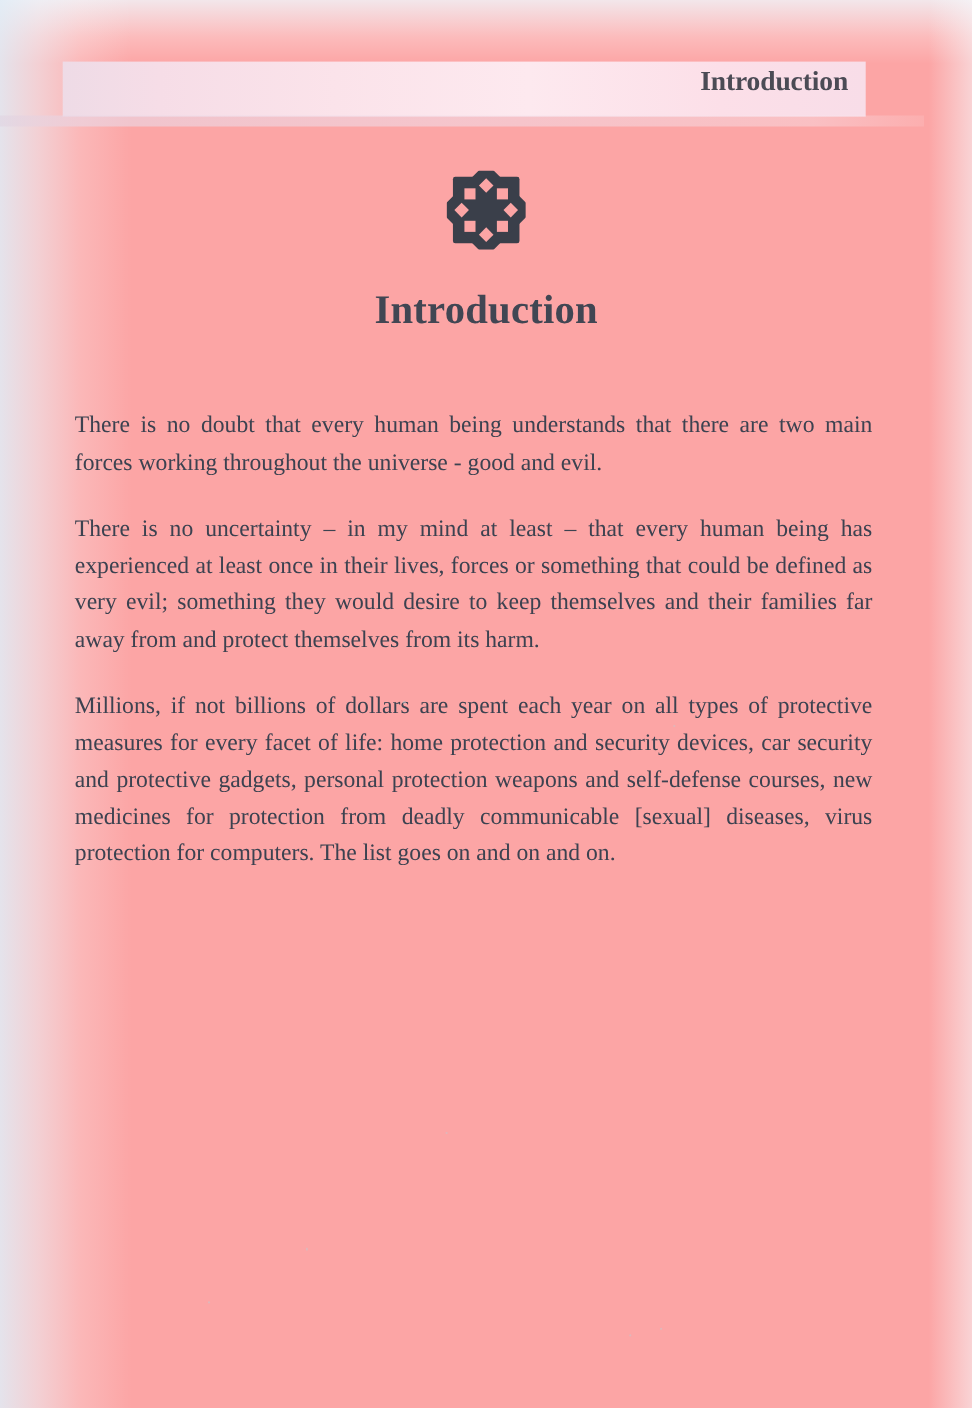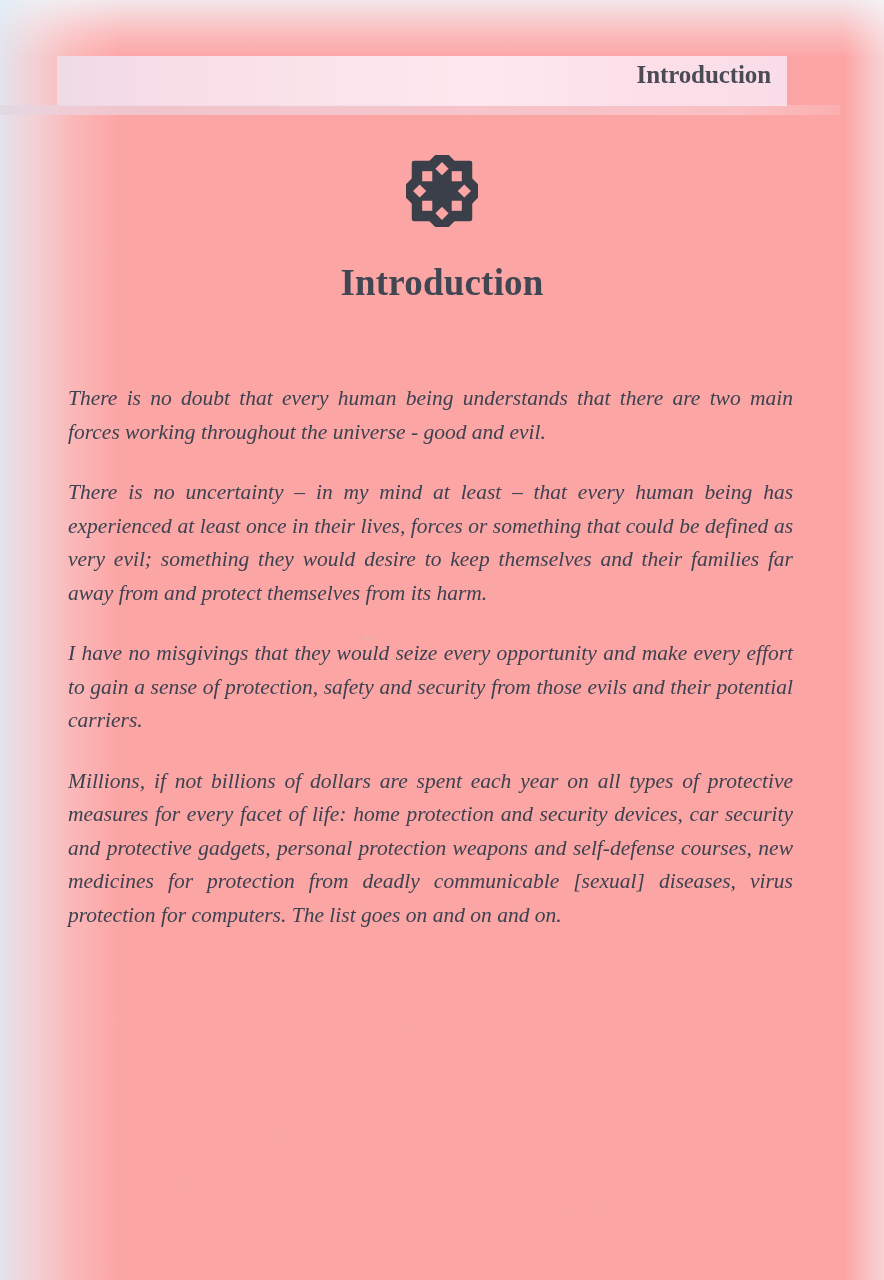--- a/index.html
+++ b/index.html
@@ -113,23 +113,22 @@
     font-weight: bold;
     color: #414653;
     letter-spacing: 0.2px;
     font-family: "Liberation Serif", "DejaVu Serif", serif;
   }
 
   
   .body-block {
     position: absolute;
     left: 68px;
-    top: 382px;
+    top: 370px;
     width: 725px;
-    font-style: italic;
   }
   .para {
     margin: 0 0 27px 0;
     font-size: 21.5px;
     line-height: 33.5px;
     text-align: justify;
     color: #3c4250;
     font-family: "Liberation Serif", "DejaVu Serif", serif;
     -webkit-font-smoothing: antialiased;
   }
@@ -180,21 +179,20 @@
         <rect x="8" y="8" width="84" height="84" rx="3" transform="rotate(45 50 50)"></rect>
       </g>
     </svg>
   </div>
 
   <div class="chapter-title">Introduction</div>
 
   <div class="body-block">
     <p class="para last-line-left">There is no doubt that every human being understands that there are two main forces working throughout the universe - good and evil.</p>
     <p class="para last-line-left">There is no uncertainty – in my mind at least – that every human being has experienced at least once in their lives, forces or something that could be defined as very evil; something they would desire to keep themselves and their families far away from and protect themselves from its harm.</p>
-    <p class="para last-line-left">I have no misgivings that they would seize every opportunity and make every effort to gain a sense of protection, safety and security from those evils and their potential carriers.</p>
     <p class="para last-line-left">Millions, if not billions of dollars are spent each year on all types of protective measures for every facet of life: home protection and security devices, car security and protective gadgets, personal protection weapons and self-defense courses, new medicines for protection from deadly communicable [sexual] diseases, virus protection for computers. The list goes on and on and on.</p>
   </div>
 
   <span class="speck" style="left:366px; top:637px; width:3px; height:3px;"></span>
   <span class="speck" style="left:612px; top:659px; width:2px; height:2px;"></span>
   <span class="speck" style="left:405px; top:1029px; width:2px; height:2px;"></span>
   <span class="speck" style="left:278px; top:1134px; width:2px; height:3px;"></span>
   <span class="speck" style="left:189px; top:1183px; width:2px; height:2px;"></span>
   <span class="speck" style="left:600px; top:1207px; width:2px; height:2px;"></span>
   <span class="speck" style="left:572px; top:1213px; width:2px; height:2px;"></span>

